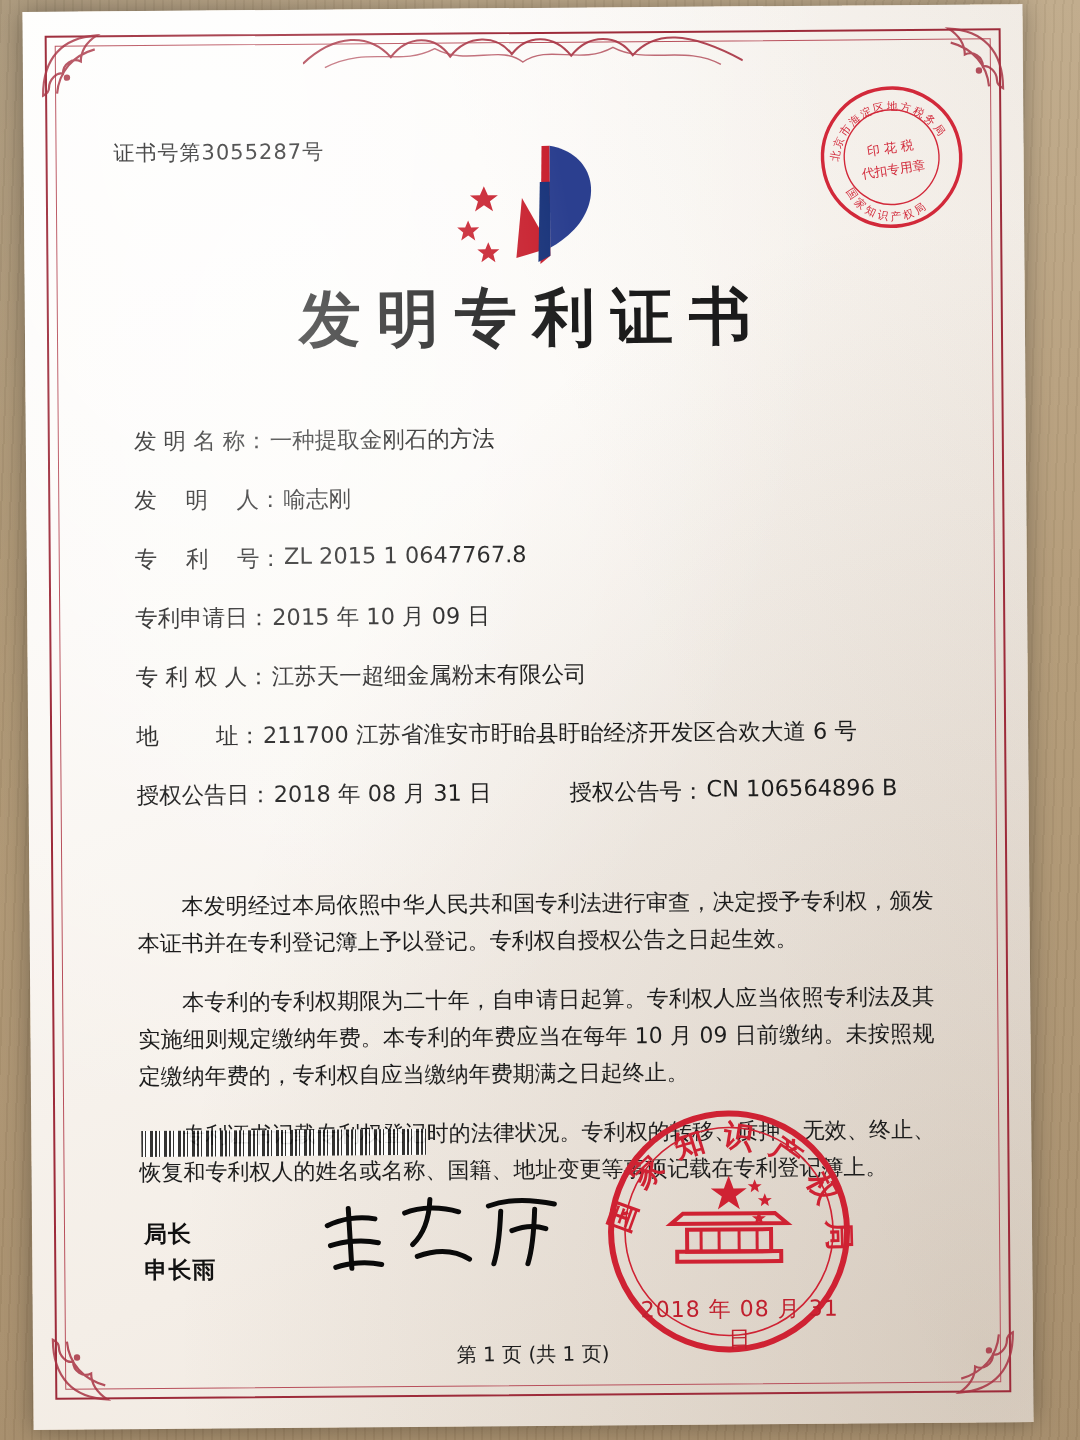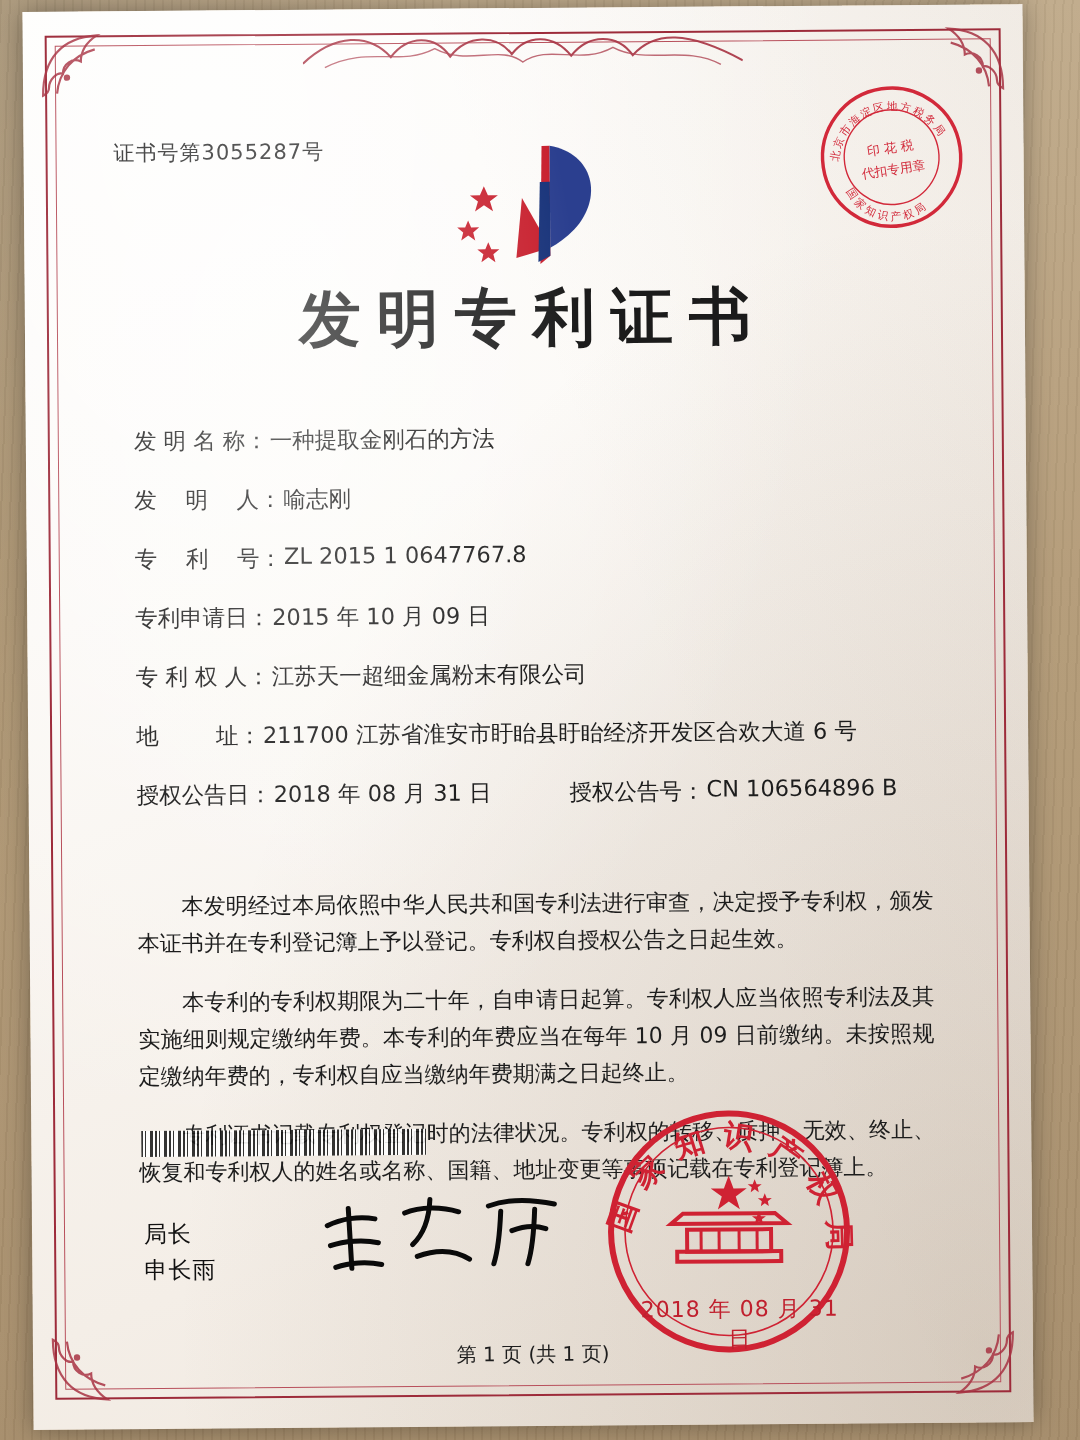--- a/index.html
+++ b/index.html
@@ -93,21 +93,21 @@
   }
 
   
   .barcode{
     position:absolute;left:110px;top:1120px;width:285px;height:26px;
     background:repeating-linear-gradient(90deg,#1a1a1a 0px,#1a1a1a 2px,#fff 2px,#fff 4px,#1a1a1a 4px,#1a1a1a 5px,#fff 5px,#fff 9px,#1a1a1a 9px,#1a1a1a 12px,#fff 12px,#fff 14px);
     opacity:.88;
   }
 
   .sign-block{position:absolute;left:112px;top:1205px;font-family:"DejaVu Sans", sans-serif;}
-  .sign-block div{font-size:23px;font-weight:normal;color:#111;line-height:36px;letter-spacing:1px;}
+  .sign-block div{font-size:23px;font-weight:bold;color:#111;line-height:36px;letter-spacing:1px;}
   .signature{
     position:absolute;left:288px;top:1182px;width:250px;height:90px;
     font-family:"DejaVu Serif", serif;font-size:70px;color:#0b0b0b;
     transform:rotate(-3deg);
   }
   .signature svg{width:100%;height:100%;}
 
   
   .seal-top{
     position:absolute;right:58px;top:78px;width:148px;height:148px;

